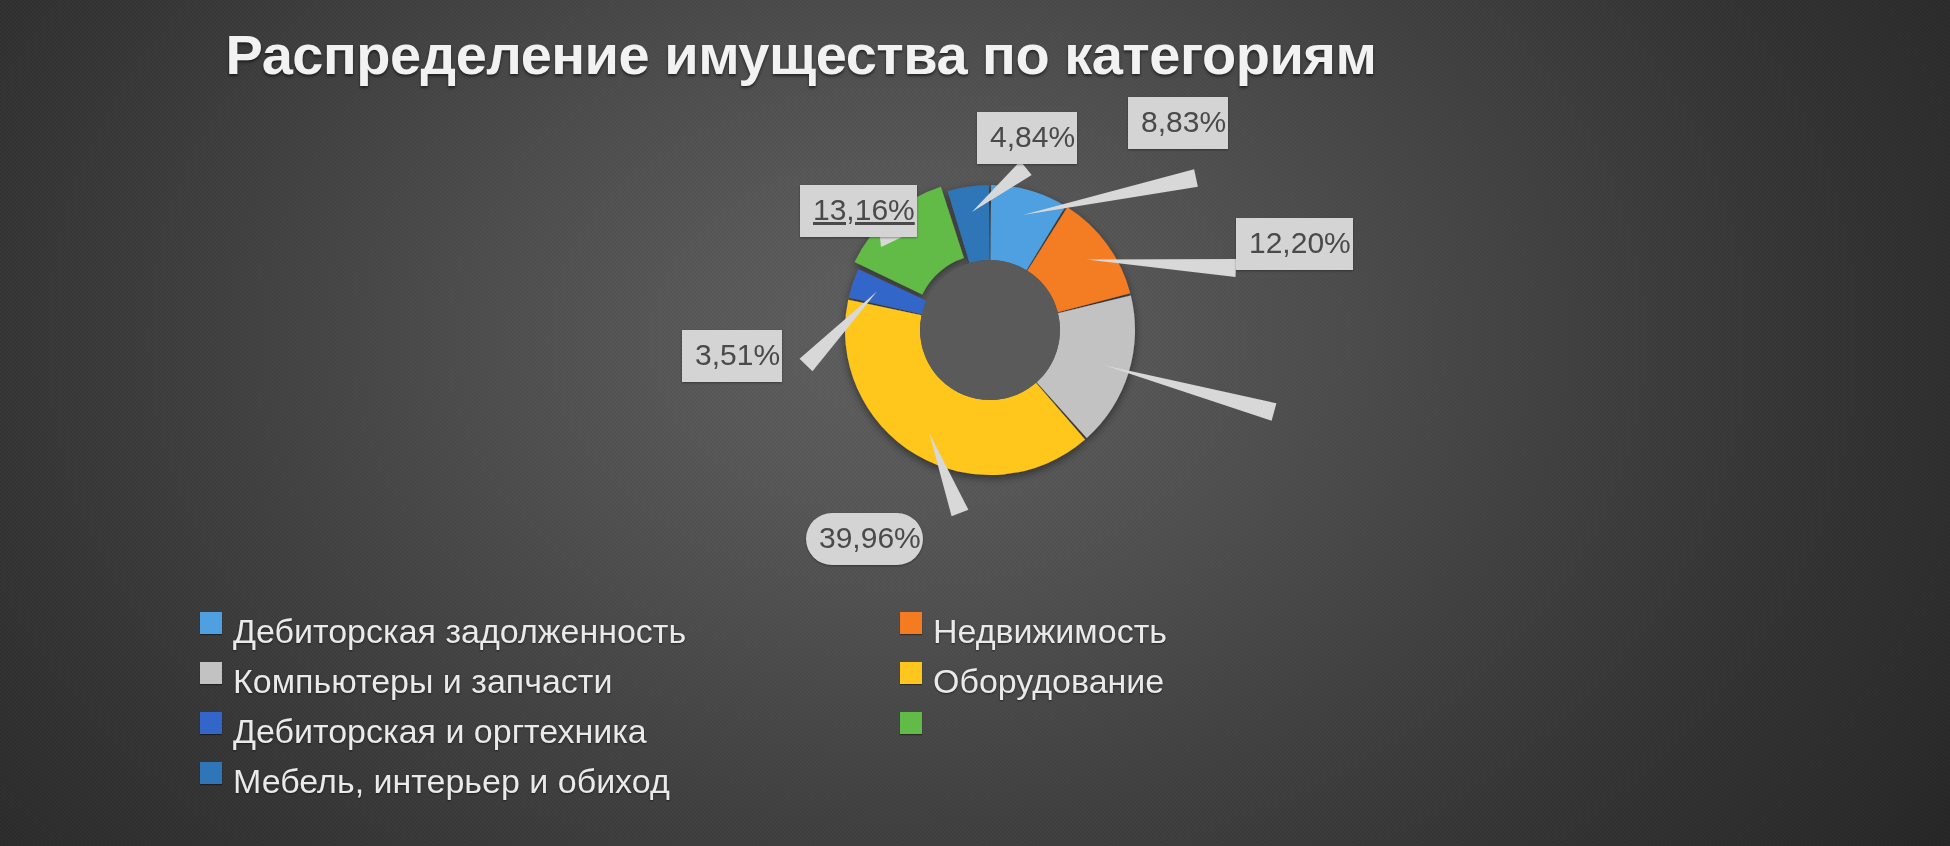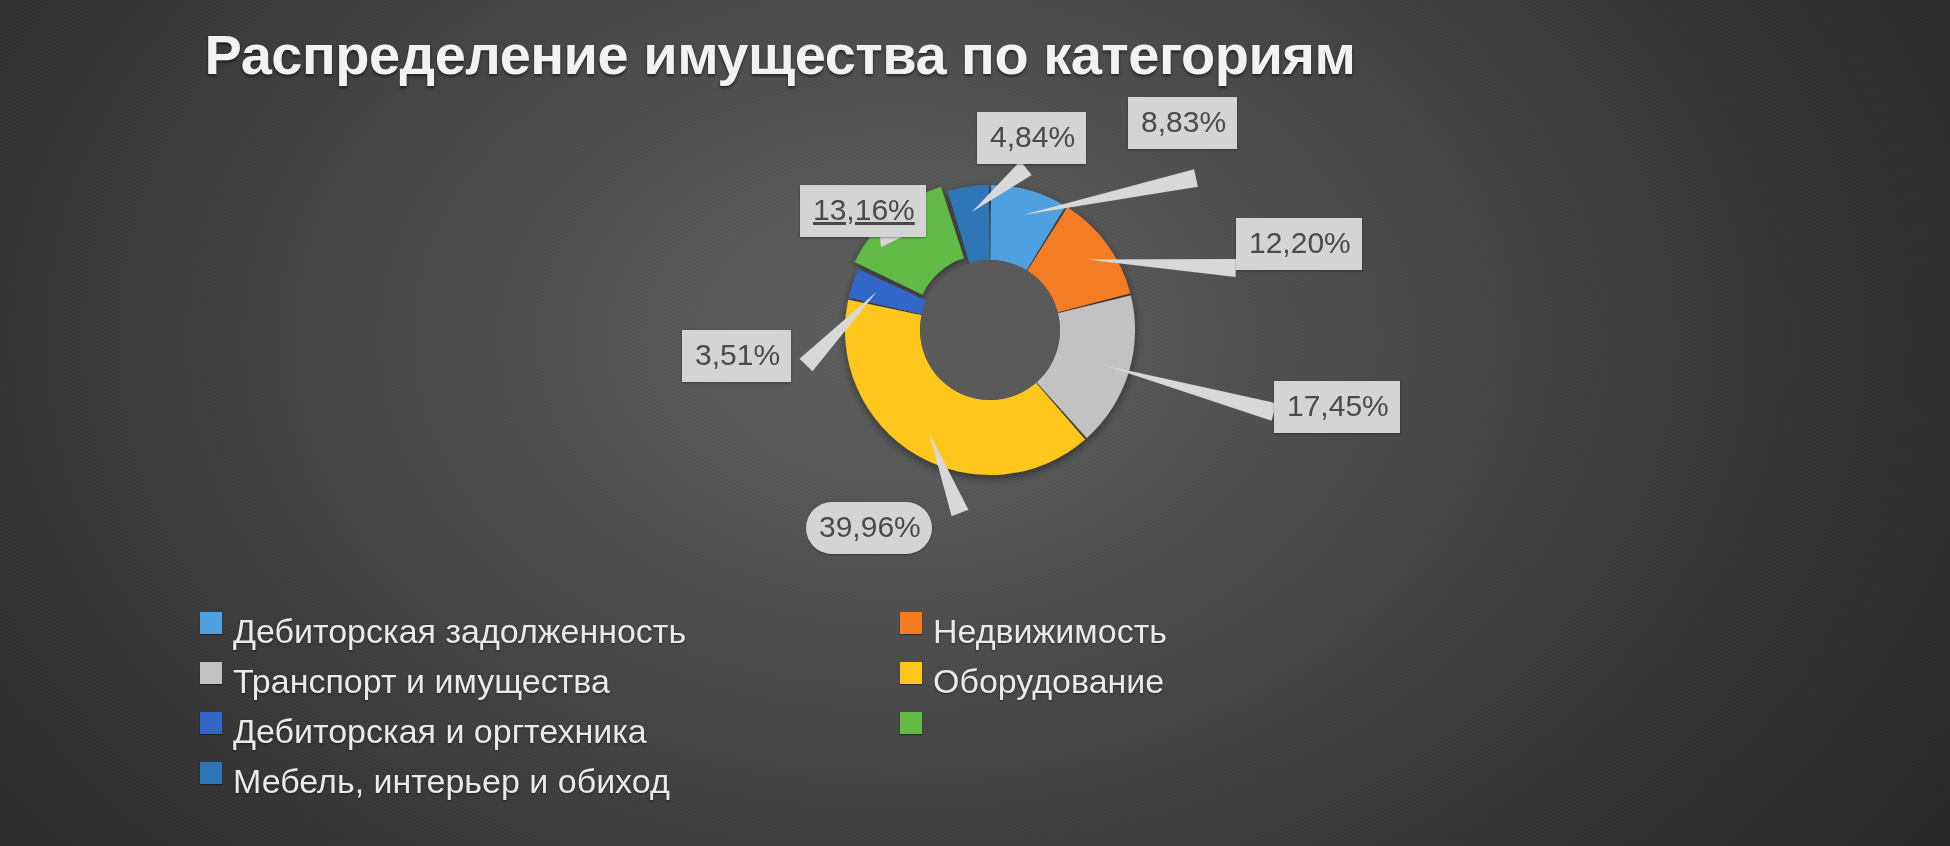--- a/index.html
+++ b/index.html
@@ -43,39 +43,40 @@
     left: 0;
     top: 22px;
     width: 1560px;
     text-align: center;
     font-size: 56px;
     font-weight: bold;
     color: #f2f2f2;
     letter-spacing: -0.5px;
     white-space: nowrap;
     text-shadow: 0 2px 3px rgba(0,0,0,0.55);
+    padding-left: 21px;
   }
 
   
   #plot-svg {
     position: absolute;
     left: 0;
     top: 0;
     width: 1950px;
     height: 846px;
   }
 
   
   .data-label {
     position: absolute;
     background: #d4d4d4;
     color: #4a4a4a;
     font-size: 30px;
     line-height: 1;
-    padding: 10px 11px 12px 13px;
+    padding: 10px 2px 12px 13px;
     white-space: nowrap;
     box-shadow: 0 1px 2px rgba(0,0,0,0.35);
   }
 
   
   #legend {
     position: absolute;
     left: 200px;
     top: 612px;
     width: 1420px;
@@ -135,35 +136,34 @@
         <path d="M 881.09 246.93 L 906.79 234.72 L 878.91 229.07 Z" fill="#d8d8d8"></path>
         <path d="M 1020.33 161.01 L 971.89 211.88 L 1031.67 174.99 Z" fill="#d8d8d8"></path>
       </g>
   </svg>
 
   <div class="data-label" style="left:977px;  top:112px;">4,84%</div>
   <div class="data-label" style="left:1128px; top:97px;">8,83%</div>
   <div class="data-label" style="left:800px;  top:185px;text-decoration:underline;">13,16%</div>
   <div class="data-label" style="left:1236px; top:218px;">12,20%</div>
   <div class="data-label" style="left:682px;  top:330px;">3,51%</div>
-  <div class="data-label" style="left:1274px; top:381px;">17,45%</div>
-  <div class="data-label" style="left:806px;  top:502px;border-radius:26px;">39,96%</div>
+  <div class="data-label" style="left:806px;  top:513px;border-radius:26px;">39,96%</div>
 
   <div id="legend">
     <div class="legend-item">
       <span class="legend-swatch" style="background:#4FA0E0"></span>
       <span class="legend-label">Дебиторская задолженность</span>
     </div>
     <div class="legend-item">
       <span class="legend-swatch" style="background:#F47B20"></span>
       <span class="legend-label">Недвижимость</span>
     </div>
     <div class="legend-item">
       <span class="legend-swatch" style="background:#C2C2C2"></span>
-      <span class="legend-label">Транспорт и имущества</span>
+      <span class="legend-label">Компьютеры и запчасти</span>
     </div>
     <div class="legend-item">
       <span class="legend-swatch" style="background:#FFC61E"></span>
       <span class="legend-label">Оборудование</span>
     </div>
     <div class="legend-item">
       <span class="legend-swatch" style="background:#3266C8"></span>
       <span class="legend-label">Дебиторская и оргтехника</span>
     </div>
     <div class="legend-item">

